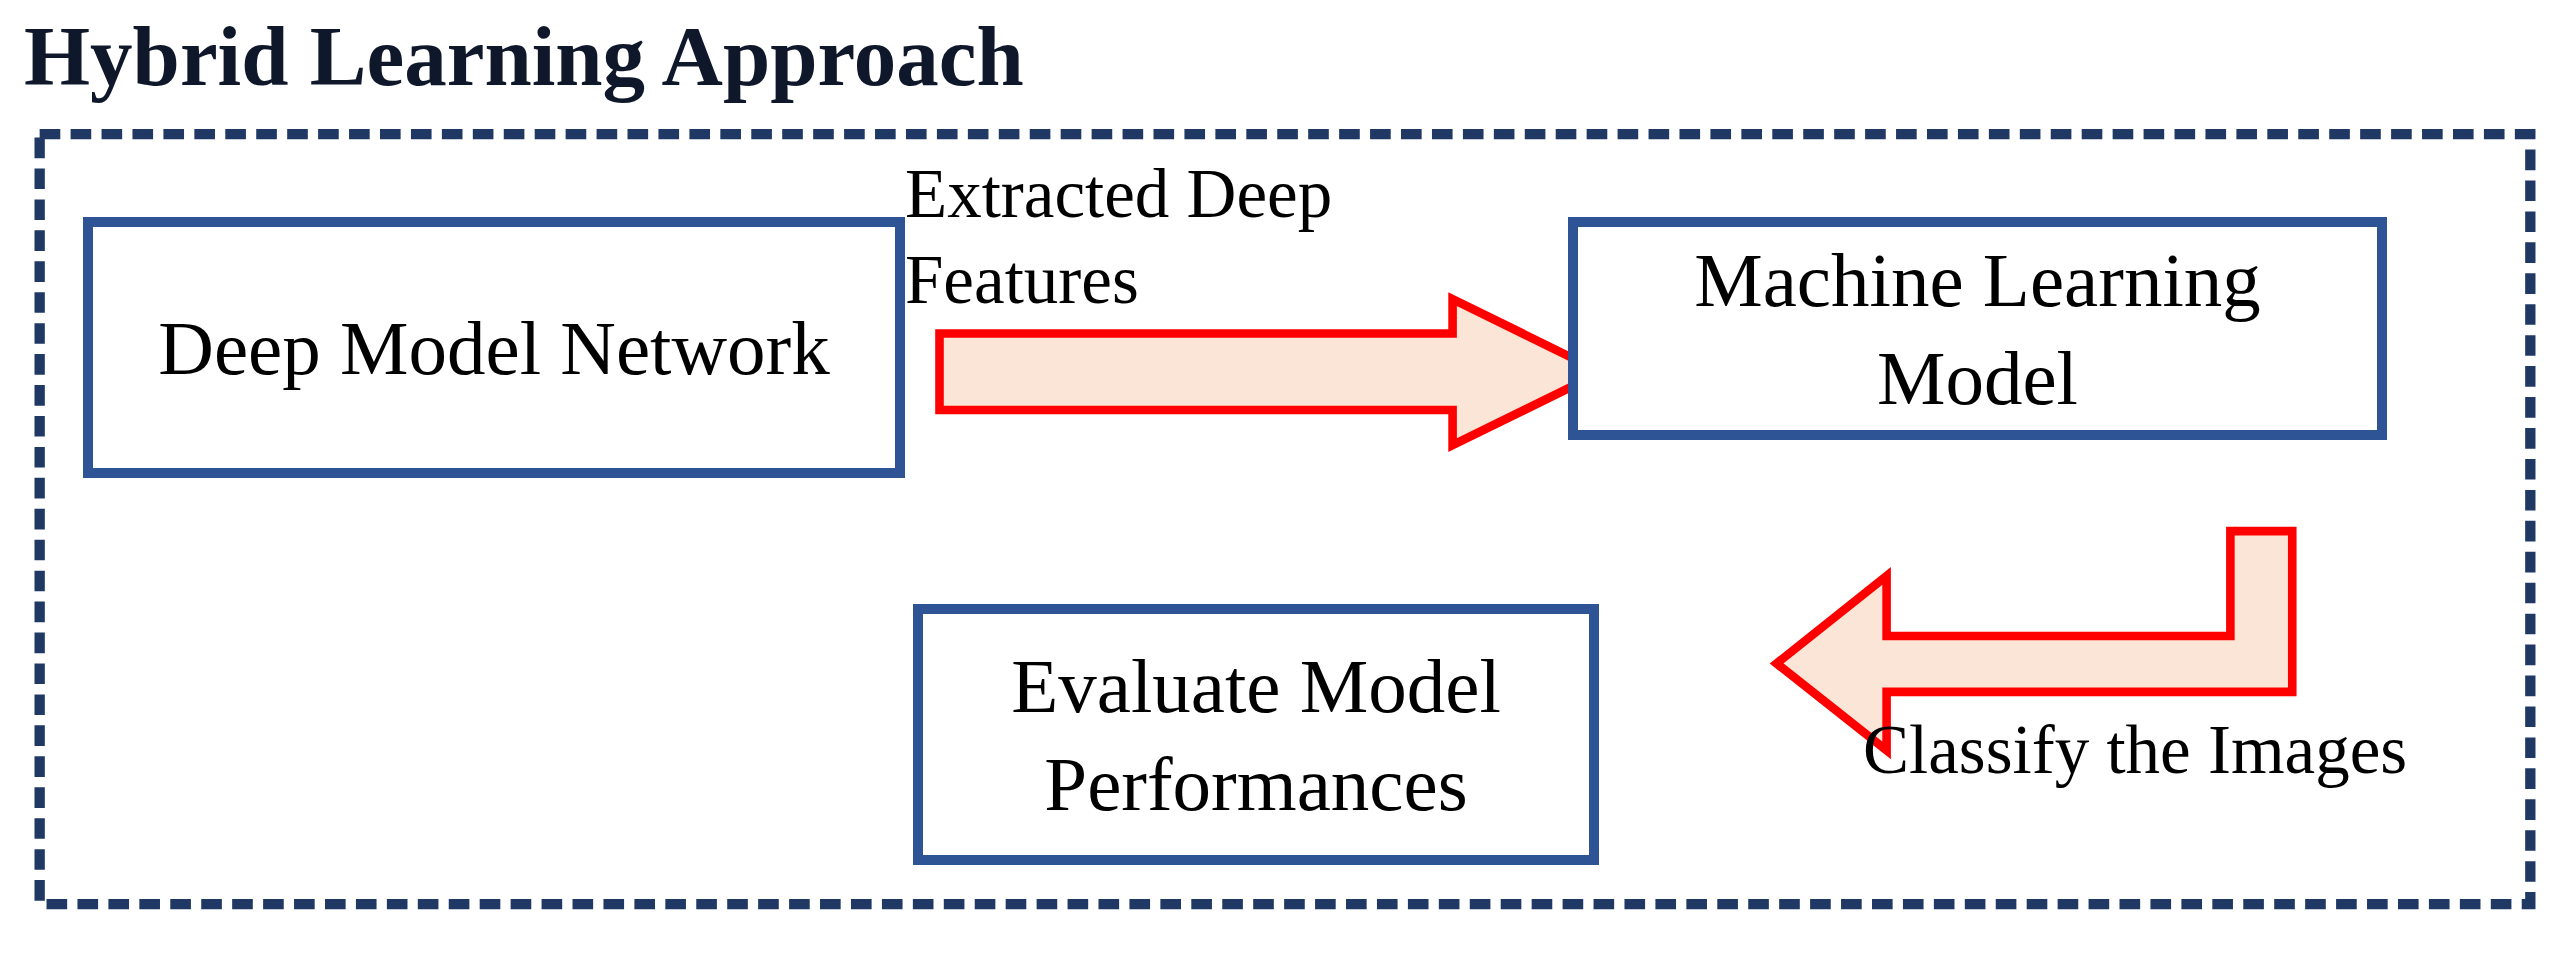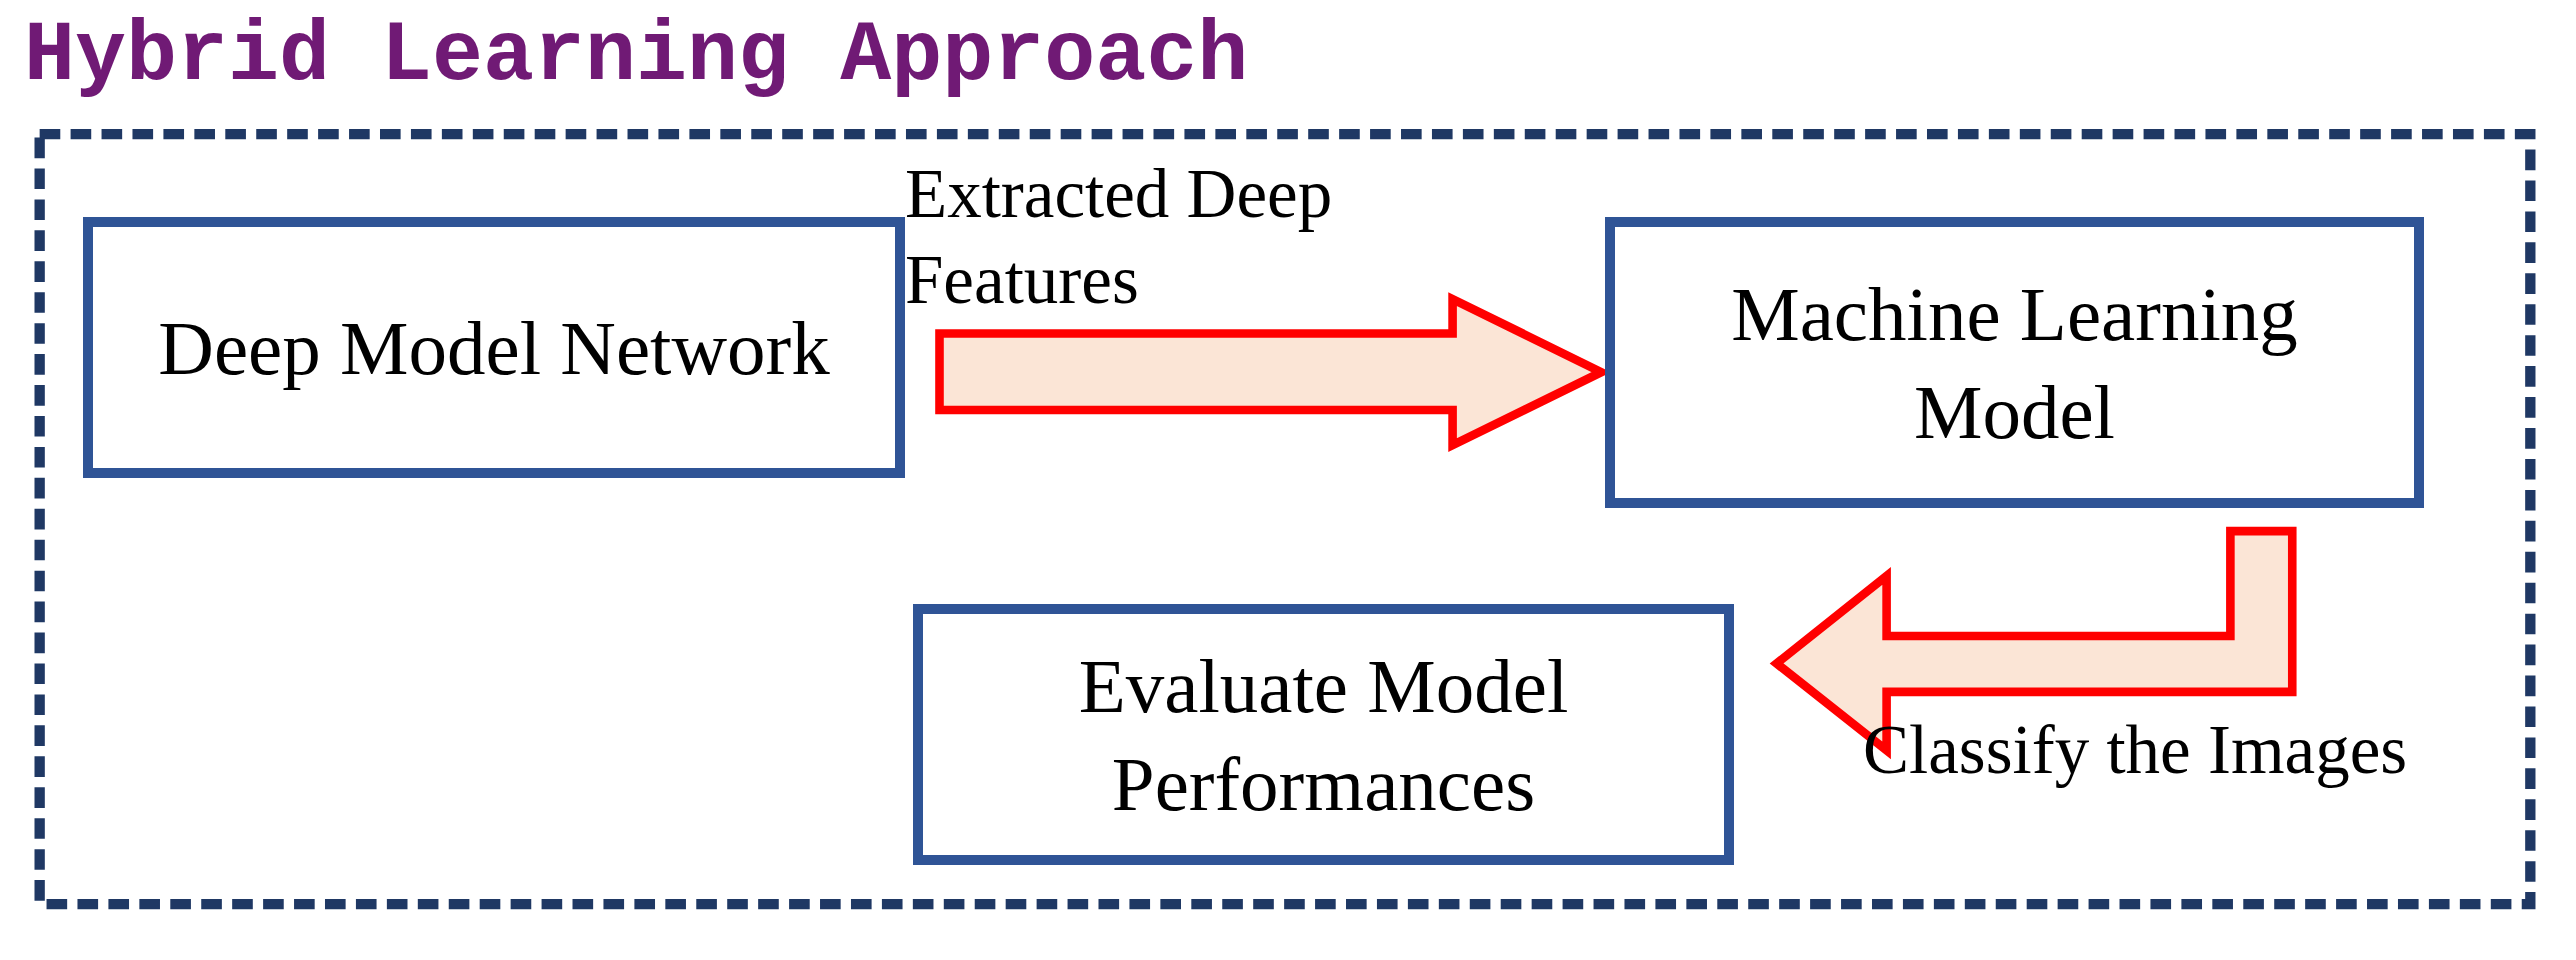--- a/index.html
+++ b/index.html
@@ -18,22 +18,21 @@
   }
   .title {
     position: absolute;
     left: 24px;
     top: 10.3px;
     margin: 0;
     font-size: 85px;
     line-height: 1.1;
     font-weight: bold;
     white-space: nowrap;
-    color: #701a75;
-    font-family: Liberation Mono, monospace;
+    color: #0f172a;
   }
   .arrow-layer {
     position: absolute;
     left: 0;
     top: 0;
     width: 2576px;
     height: 960px;
   }
   .box {
     position: absolute;
@@ -42,22 +41,22 @@
     background: #ffffff;
     display: flex;
     align-items: center;
     justify-content: center;
     text-align: center;
     font-size: 77px;
     line-height: 98px;
     white-space: pre-line;
   }
   .box-dnn  { left: 83px;   top: 217px; width: 822px; height: 261px; }
-  .box-ml   { left: 1605px; top: 217px; width: 819px; height: 291px; }
-  .box-eval { left: 913px; top: 604px; width: 821px; height: 261px; }
+  .box-ml   { left: 1568px; top: 217px; width: 819px; height: 223px; }
+  .box-eval { left: 913px; top: 604px; width: 686px; height: 261px; }
   .flow-label {
     position: absolute;
     text-align: left;
     font-size: 69px;
     line-height: 86px;
     white-space: pre-line;
   }
   .label-extracted { left: 905px; top: 151px; width: 602px; }
   .label-classify  { left: 1863px; top: 707px; width: 636px; }
 </style>

